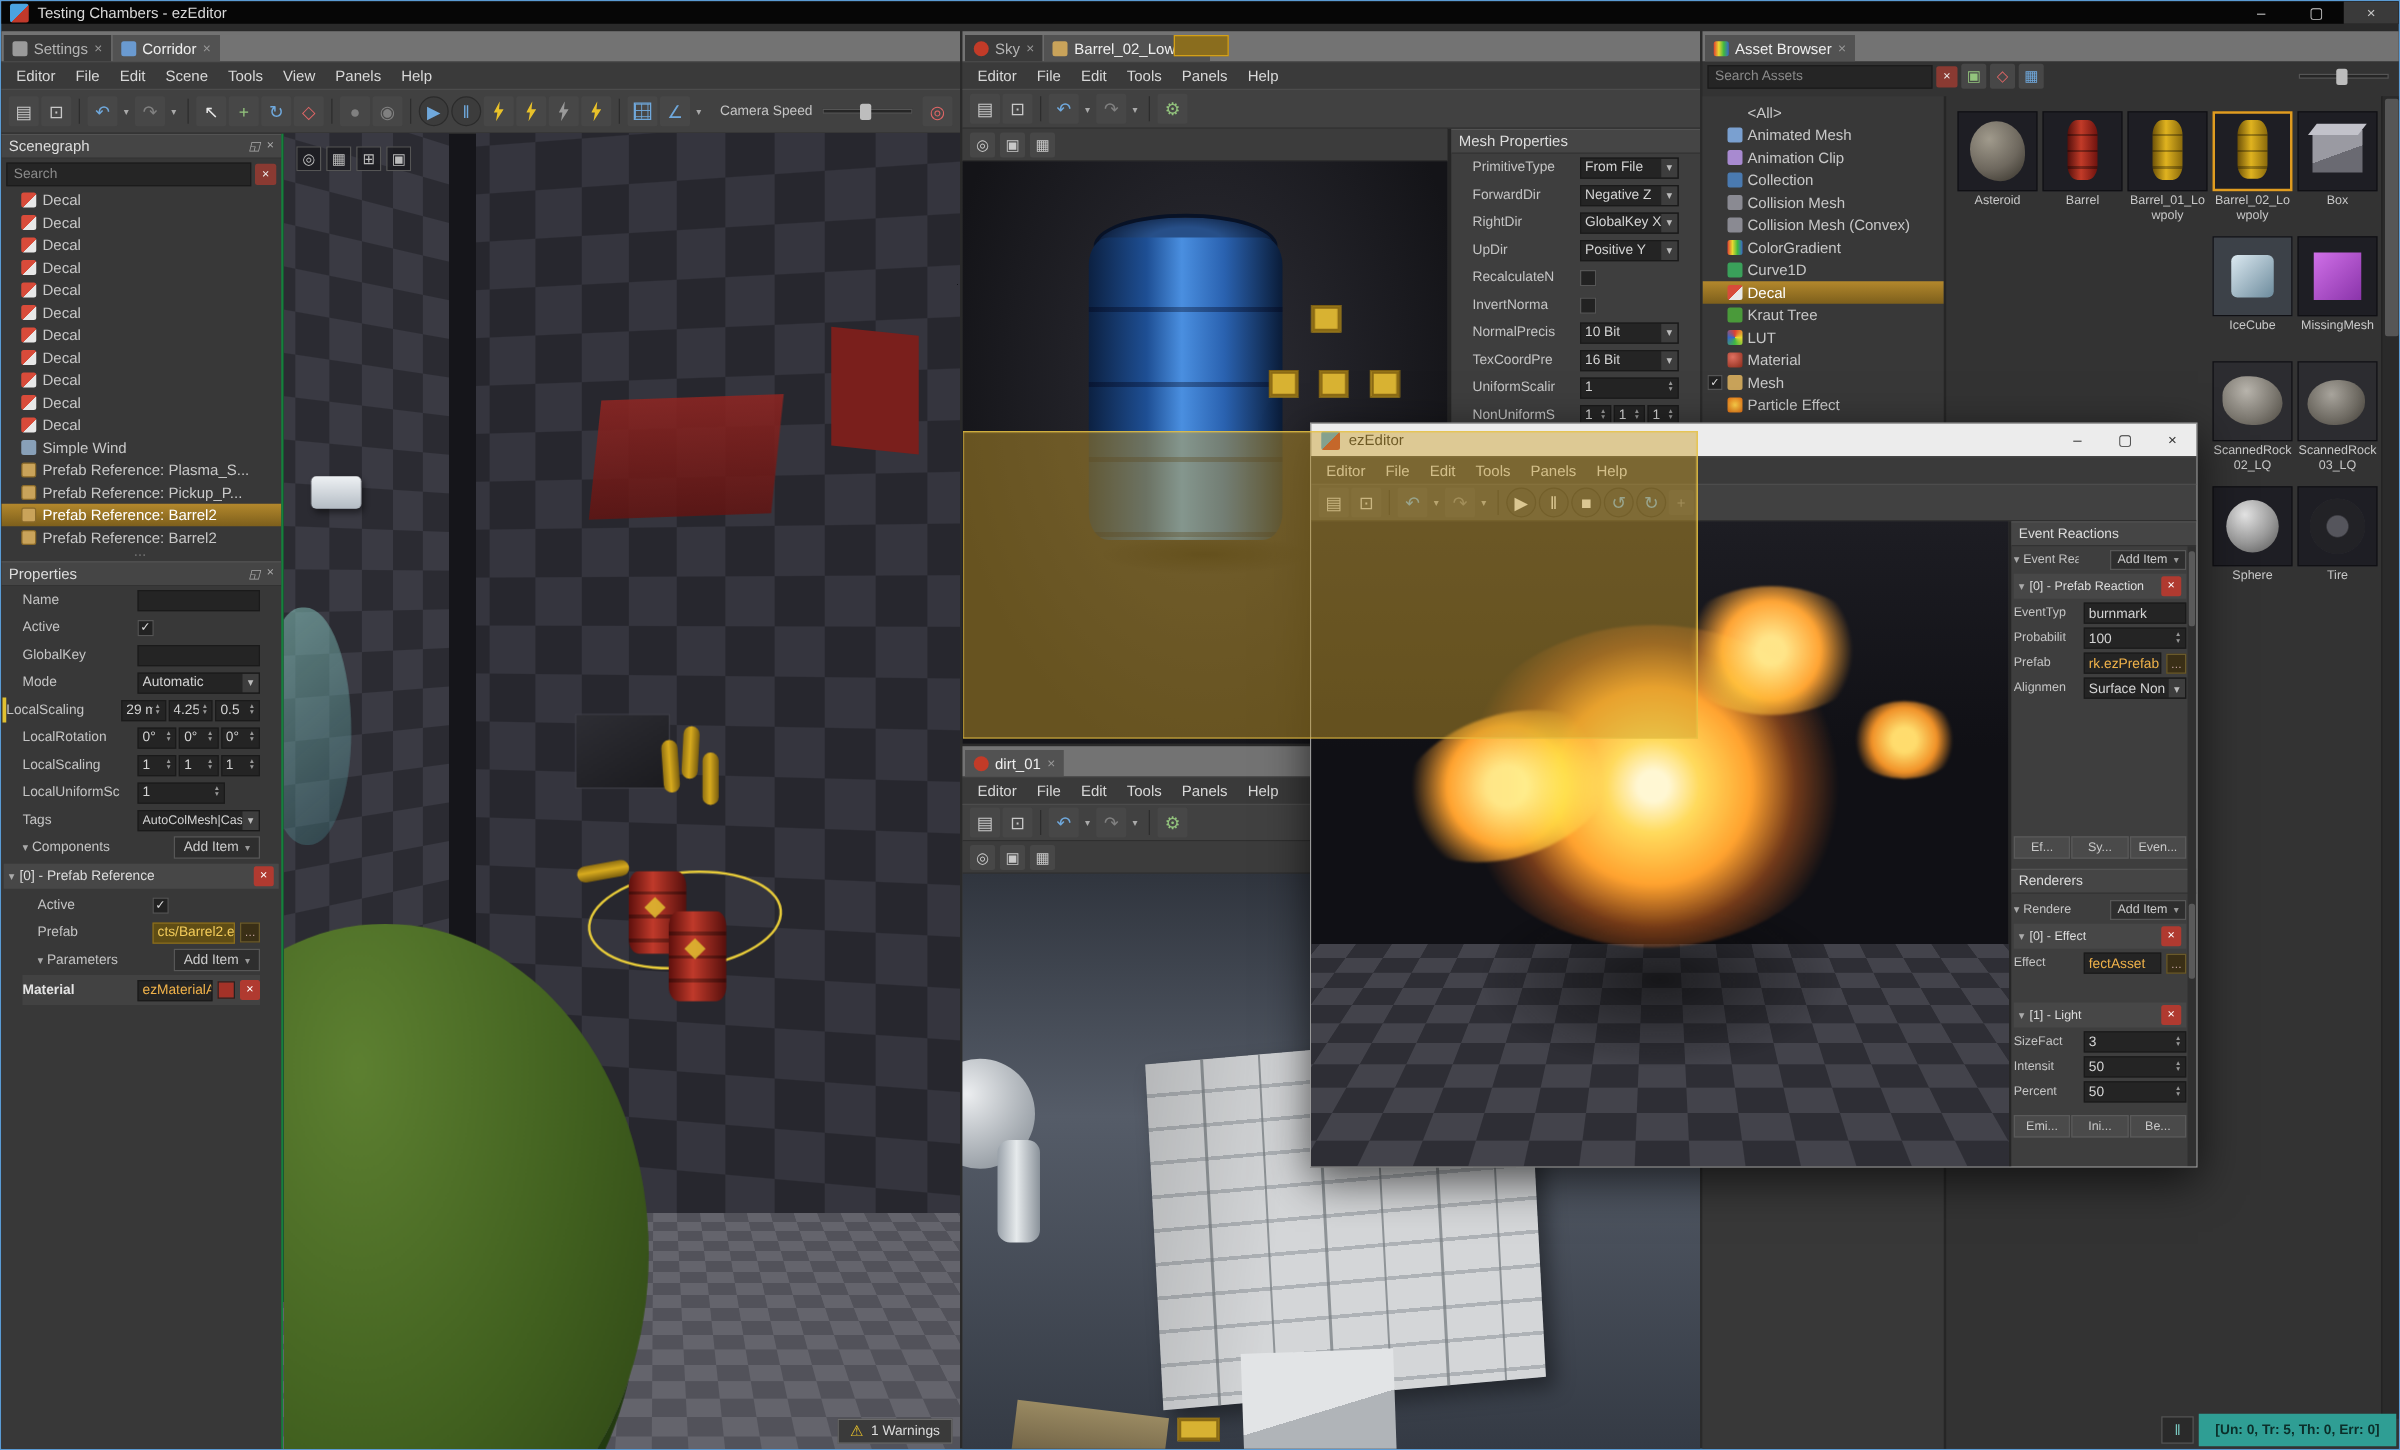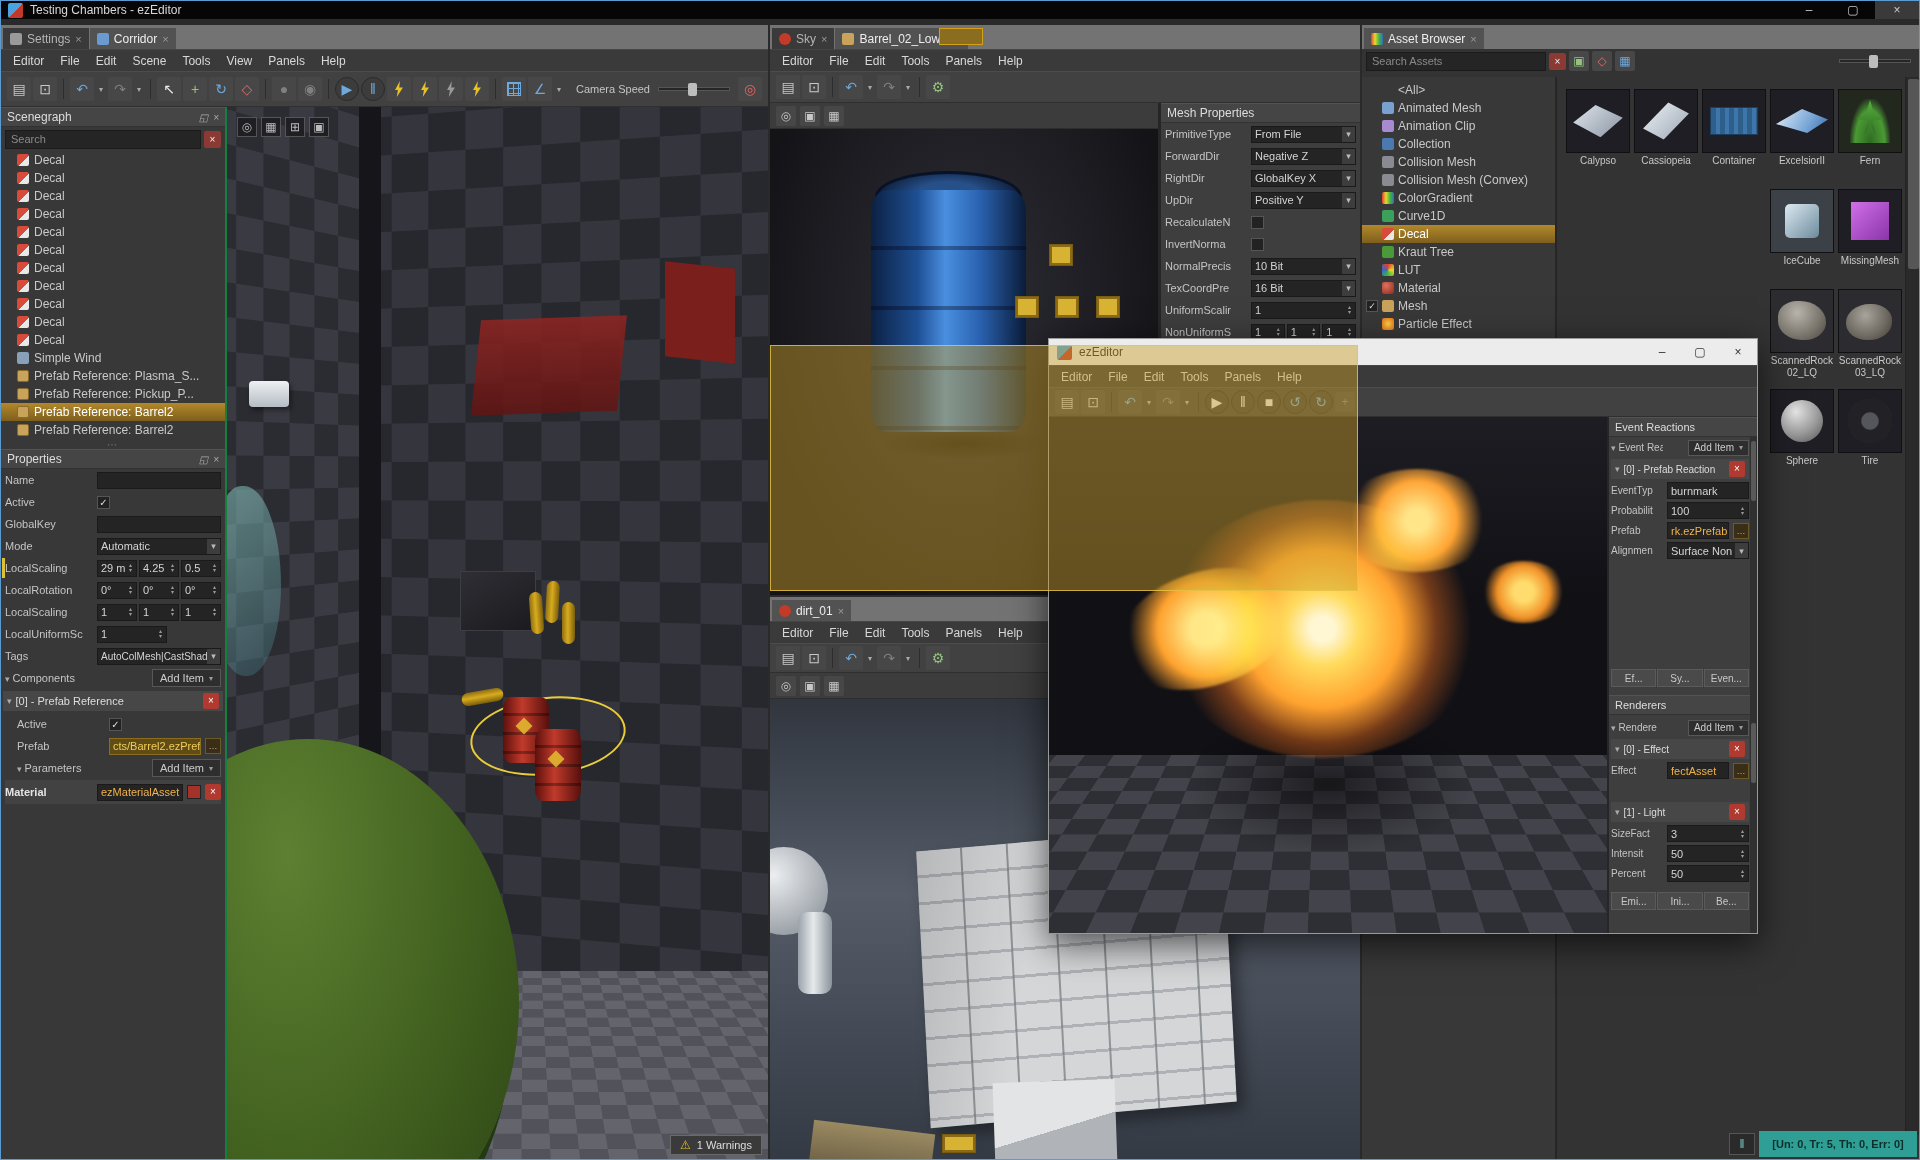--- a/index.html
+++ b/index.html
@@ -59,21 +59,21 @@
 .icn-lut{background:conic-gradient(#e04030,#e8d830,#40b840,#3868c8,#e04030)}
 .icn-material{background:radial-gradient(circle at 35% 30%,#e07060,#8a2a1a)}
 .icn-mesh{background:#c9a35a}
 .icn-particle{background:radial-gradient(circle,#ffd24a,#e06a10)}
 .icn-prefab{background:#c9a35a;border:1px solid #8a6a2a}
 .icn-wind{background:#88a0b8}
 .icn-gear{background:#9a9a9a}.icn-scene{background:#6a9ad0}
 .icn-sky-red{background:#c23b28;border-radius:50%}
 
 
-.prow{display:flex;align-items:center;height:20px;margin:1px 4px;gap:4px;flex:none;}
+.prow{display:flex;align-items:center;height:20px;margin:1px 17px;gap:4px;flex:none;}
 .prow.modified{border-left:3px solid #e0c030;margin-left:1px;}
 .plabel{width:88px;flex:none;font-size:11px;color:#c4c4c4;overflow:hidden;white-space:nowrap;}
 .pinput,.pdrop,.pspin{flex:1;height:17px;background:#242424;border:1px solid #1a1a1a;color:#d4d4d4;font-size:11px;display:flex;align-items:center;padding:0 3px;min-width:0;overflow:hidden;white-space:nowrap;}
 .pdrop .val{flex:1;overflow:hidden;white-space:nowrap;}
 .pdrop .arr{width:13px;height:100%;background:#3d3d3d;margin-right:-3px;display:flex;align-items:center;justify-content:center;flex:none;}
 .pdrop .arr::before{content:"▾";font-size:9px;color:#bbb;}
 .pspin .val{flex:1;overflow:hidden;}
 .spins{width:9px;display:flex;flex-direction:column;align-items:center;flex:none;margin-right:-2px;}
 .spins::before{content:"▴";font-size:6px;line-height:5px;color:#999;}
 .spins::after{content:"▾";font-size:6px;line-height:5px;color:#999;}
@@ -835,42 +835,42 @@
         <div class="trow">
           <span class="tcheck">✓</span>
           <span class="ticn icn-particle"></span>
           <span>Particle Effect</span>
         </div>
       </div>
     <div class="agrid">
       <div class="arow">
 
           <div class="acell">
-            <div class="athumb icn-ship-calypso"></div>
-            <div class="aname">Calypso</div>
+            <div class="athumb icn-asteroid"></div>
+            <div class="aname">Asteroid</div>
           </div>
 
           <div class="acell">
-            <div class="athumb icn-ship-cassiopeia"></div>
-            <div class="aname">Cassiopeia</div>
+            <div class="athumb icn-barrel-red"></div>
+            <div class="aname">Barrel</div>
           </div>
 
           <div class="acell">
-            <div class="athumb icn-container"></div>
-            <div class="aname">Container</div>
+            <div class="athumb icn-barrel-yellow"></div>
+            <div class="aname">Barrel_01_Lowpoly</div>
+          </div>
+
+          <div class="acell sel">
+            <div class="athumb icn-barrel-yellow"></div>
+            <div class="aname">Barrel_02_Lowpoly</div>
           </div>
 
           <div class="acell">
-            <div class="athumb icn-ship-excelsior"></div>
-            <div class="aname">ExcelsiorII</div>
-          </div>
-
-          <div class="acell">
-            <div class="athumb icn-fern"></div>
-            <div class="aname">Fern</div>
+            <div class="athumb icn-box"></div>
+            <div class="aname">Box</div>
           </div>
         </div>
       <div class="arow pack-right">
 
           <div class="acell">
             <div class="athumb icn-icecube"></div>
             <div class="aname">IceCube</div>
           </div>
 
           <div class="acell">

